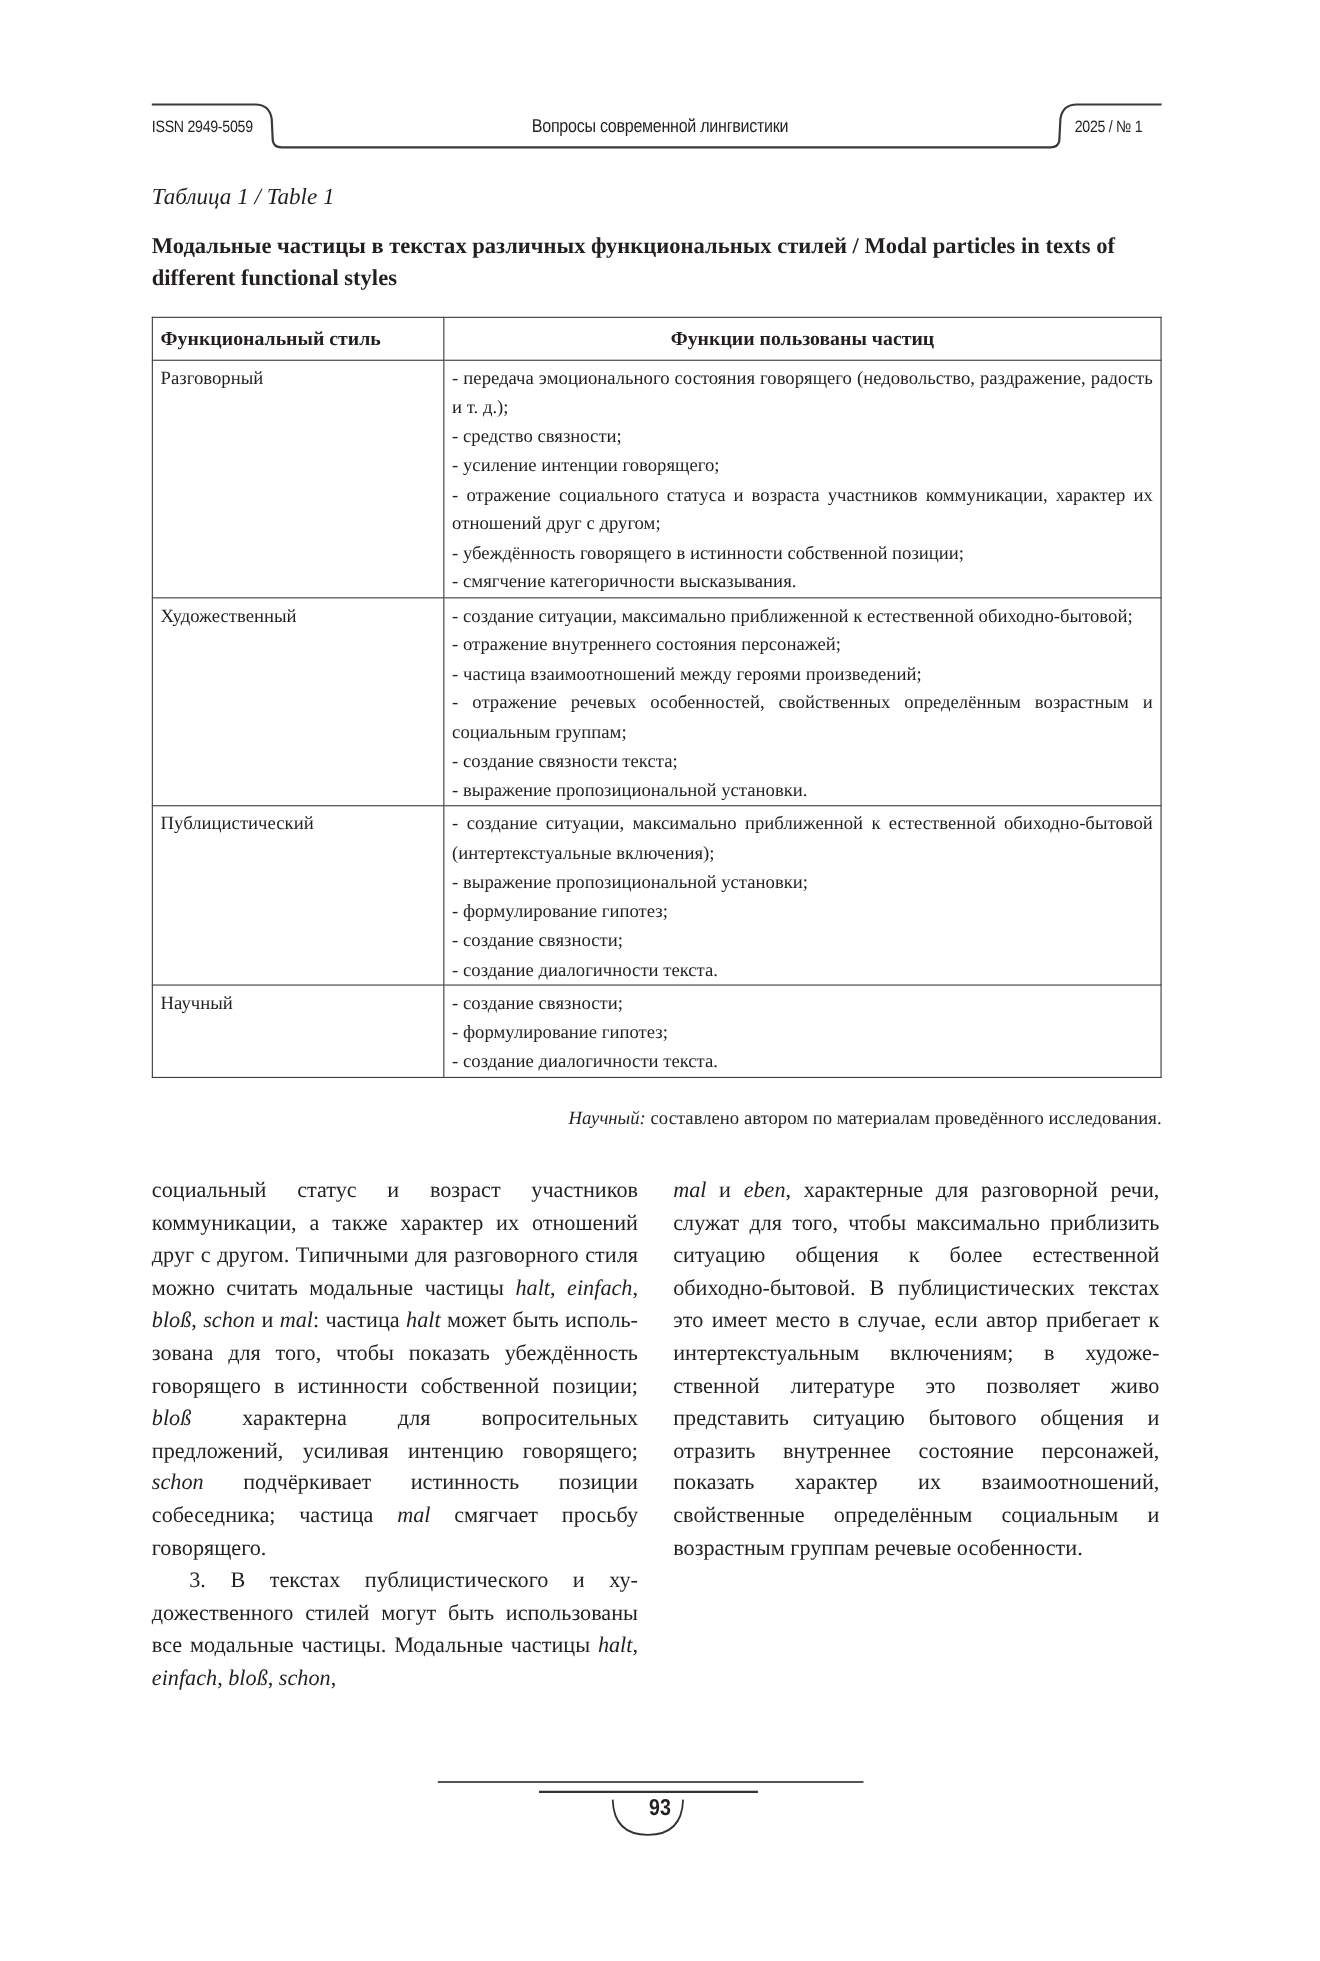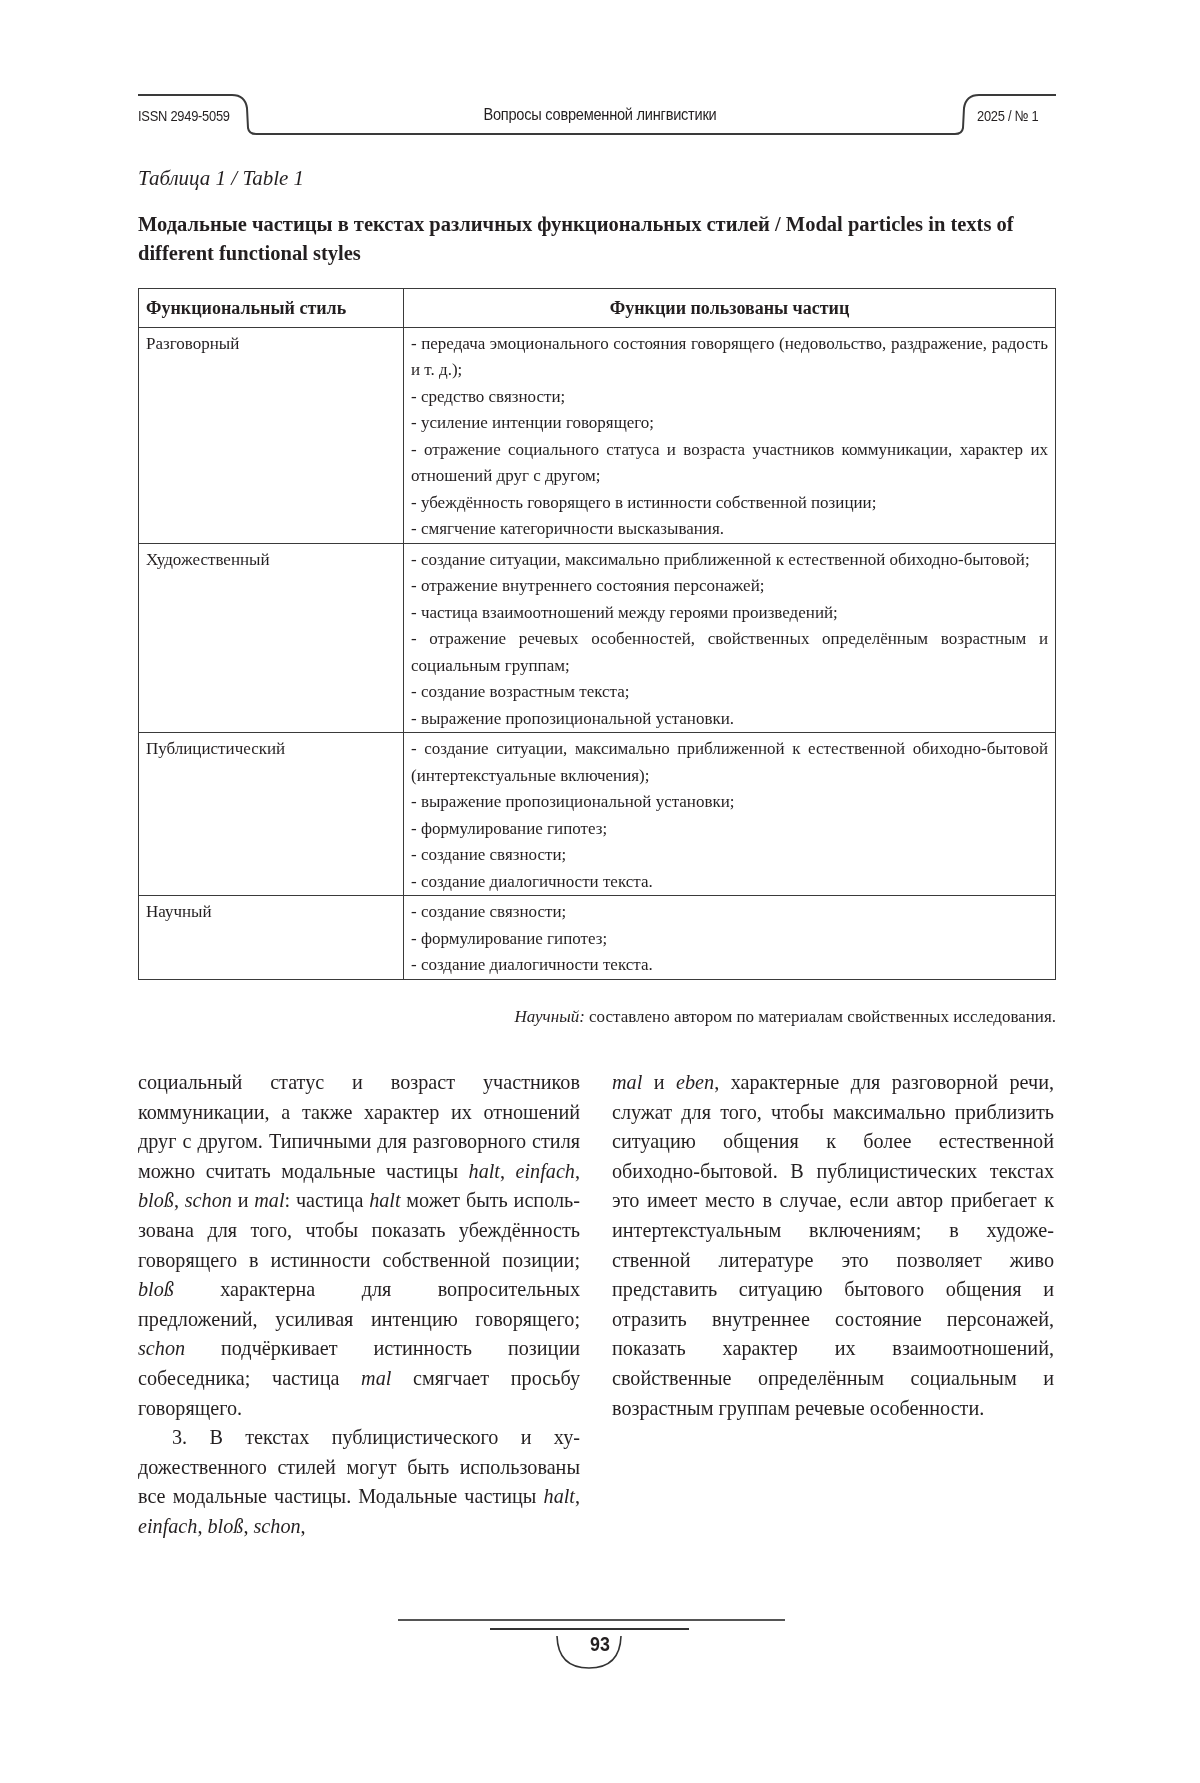--- a/index.html
+++ b/index.html
@@ -75,21 +75,21 @@
           <span class="func-line">- смягчение категоричности высказывания.</span>
         </td>
       </tr>
       <tr>
         <td class="style-name">Художественный</td>
         <td class="funcs">
           <span class="func-line">- создание ситуации, максимально приближенной к естественной обиходно-бытовой;</span>
           <span class="func-line">- отражение внутреннего состояния персонажей;</span>
           <span class="func-line">- частица взаимоотношений между героями произведений;</span>
           <span class="func-line">- отражение речевых особенностей, свойственных определённым возрастным и социальным группам;</span>
-          <span class="func-line">- создание возрастным текста;</span>
+          <span class="func-line">- создание связности текста;</span>
           <span class="func-line">- выражение пропозициональной установки.</span>
         </td>
       </tr>
       <tr>
         <td class="style-name">Публицистический</td>
         <td class="funcs">
           <span class="func-line">- создание ситуации, максимально приближенной к естественной обиходно-бытовой (интертекстуальные включения);</span>
           <span class="func-line">- выражение пропозициональной установки;</span>
           <span class="func-line">- формулирование гипотез;</span>
           <span class="func-line">- создание связности;</span>
@@ -100,21 +100,21 @@
         <td class="style-name">Научный</td>
         <td class="funcs">
           <span class="func-line">- создание связности;</span>
           <span class="func-line">- формулирование гипотез;</span>
           <span class="func-line">- создание диалогичности текста.</span>
         </td>
       </tr>
     </tbody>
 </table>
 
-<div class="source"><i>Научный:</i><span> составлено автором по материалам свойственных исследования.</span></div>
+<div class="source"><i>Научный:</i><span> составлено автором по материалам проведённого исследования.</span></div>
 
 <div class="col col-left">
   <p id="left-p1"><span>социальный статус и возраст участников коммуникации, а также характер их от­ношений друг с другом. Типичными для разговорного стиля можно считать мо­дальные частицы </span><i>halt</i><span>, </span><i>einfach</i><span>, </span><i>bloß</i><span>, </span><i>schon</i><span> и </span><i>mal</i><span>: частица </span><i>halt</i><span> может быть исполь­зована для того, чтобы показать убеж­дённость говорящего в истинности соб­ственной позиции; </span><i>bloß</i><span> характерна для вопросительных предложений, усиливая интенцию говорящего; </span><i>schon</i><span> подчёркива­ет истинность позиции собеседника; ча­стица </span><i>mal</i><span> смягчает просьбу говорящего.</span></p>
   <p id="left-p2" class="indent"><span>3. В текстах публицистического и ху­дожественного стилей могут быть ис­пользованы все модальные частицы. Мо­дальные частицы </span><i>halt</i><span>, </span><i>einfach</i><span>, </span><i>bloß</i><span>, </span><i>schon</i><span>,</span></p>
 </div>
 <div class="col col-right">
   <p id="right-p1"><i>mal</i><span> и </span><i>eben</i><span>, характерные для разговорной речи, служат для того, чтобы максималь­но приблизить ситуацию общения к бо­лее естественной обиходно-бытовой. В публицистических текстах это имеет ме­сто в случае, если автор прибегает к ин­тертекстуальным включениям; в художе­ственной литературе это позволяет живо представить ситуацию бытового обще­ния и отразить внутреннее состояние персонажей, показать характер их взаи­моотношений, свойственные определён­ным социальным и возрастным группам речевые особенности.</span></p>
 </div>
 
 <div class="footer">

